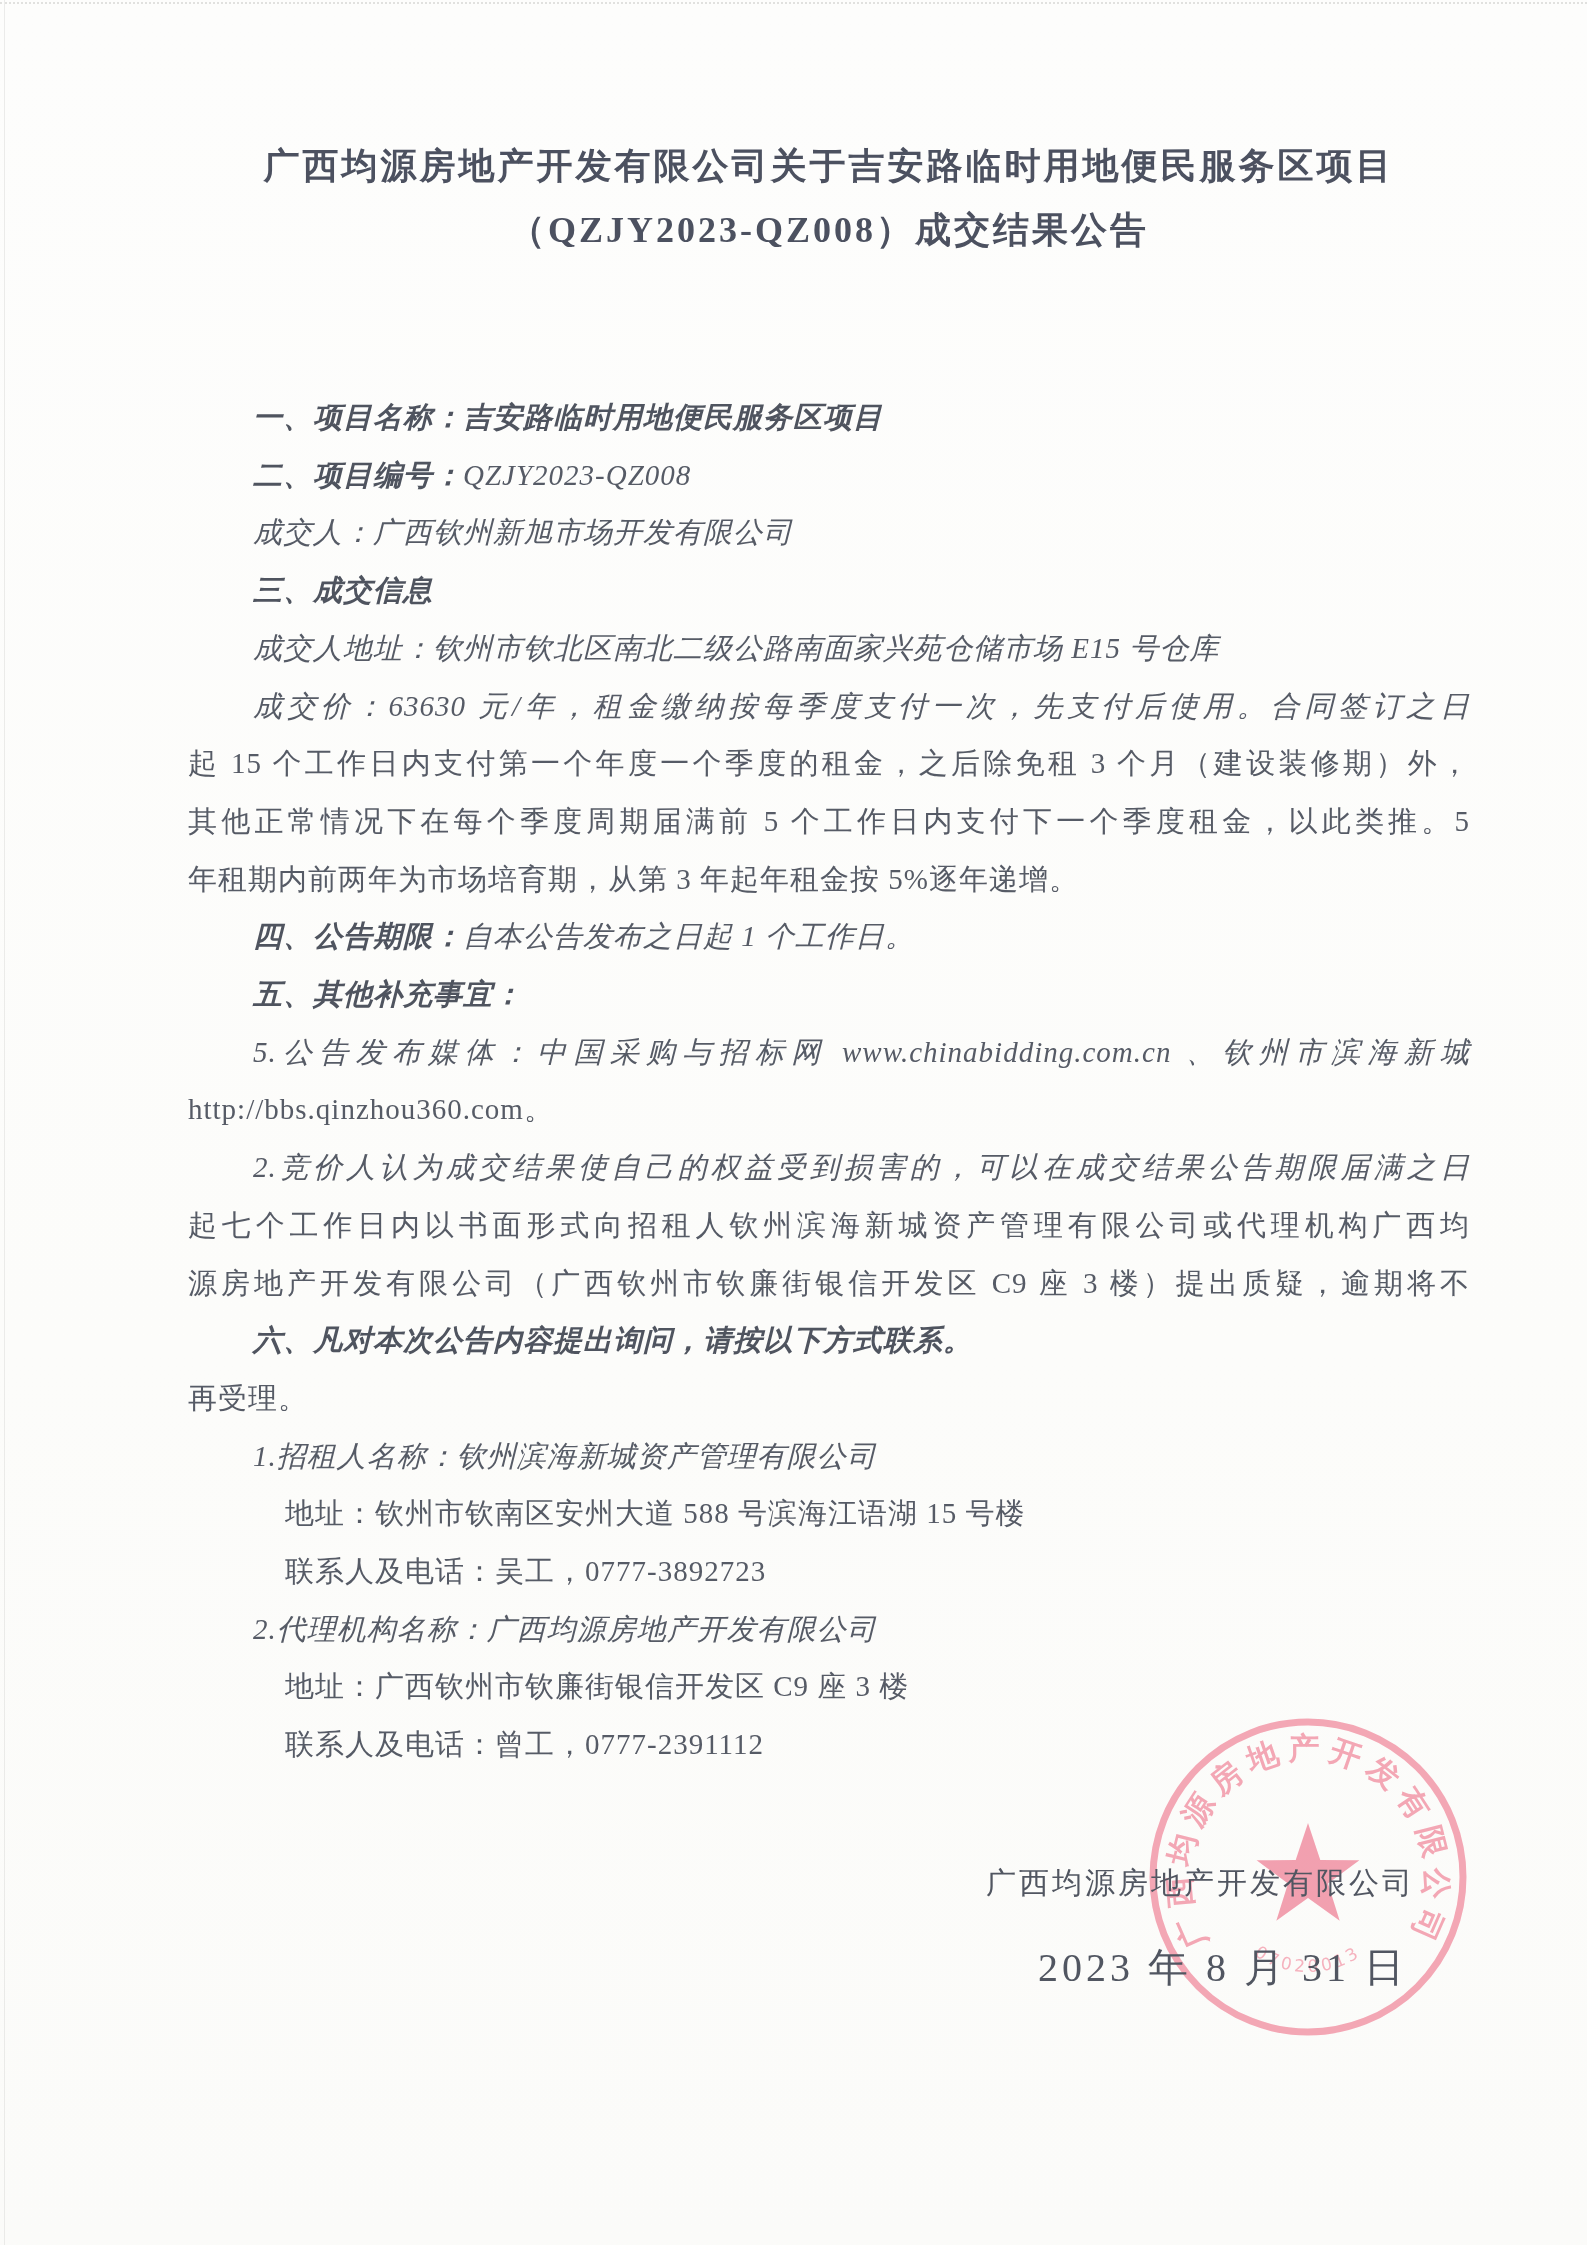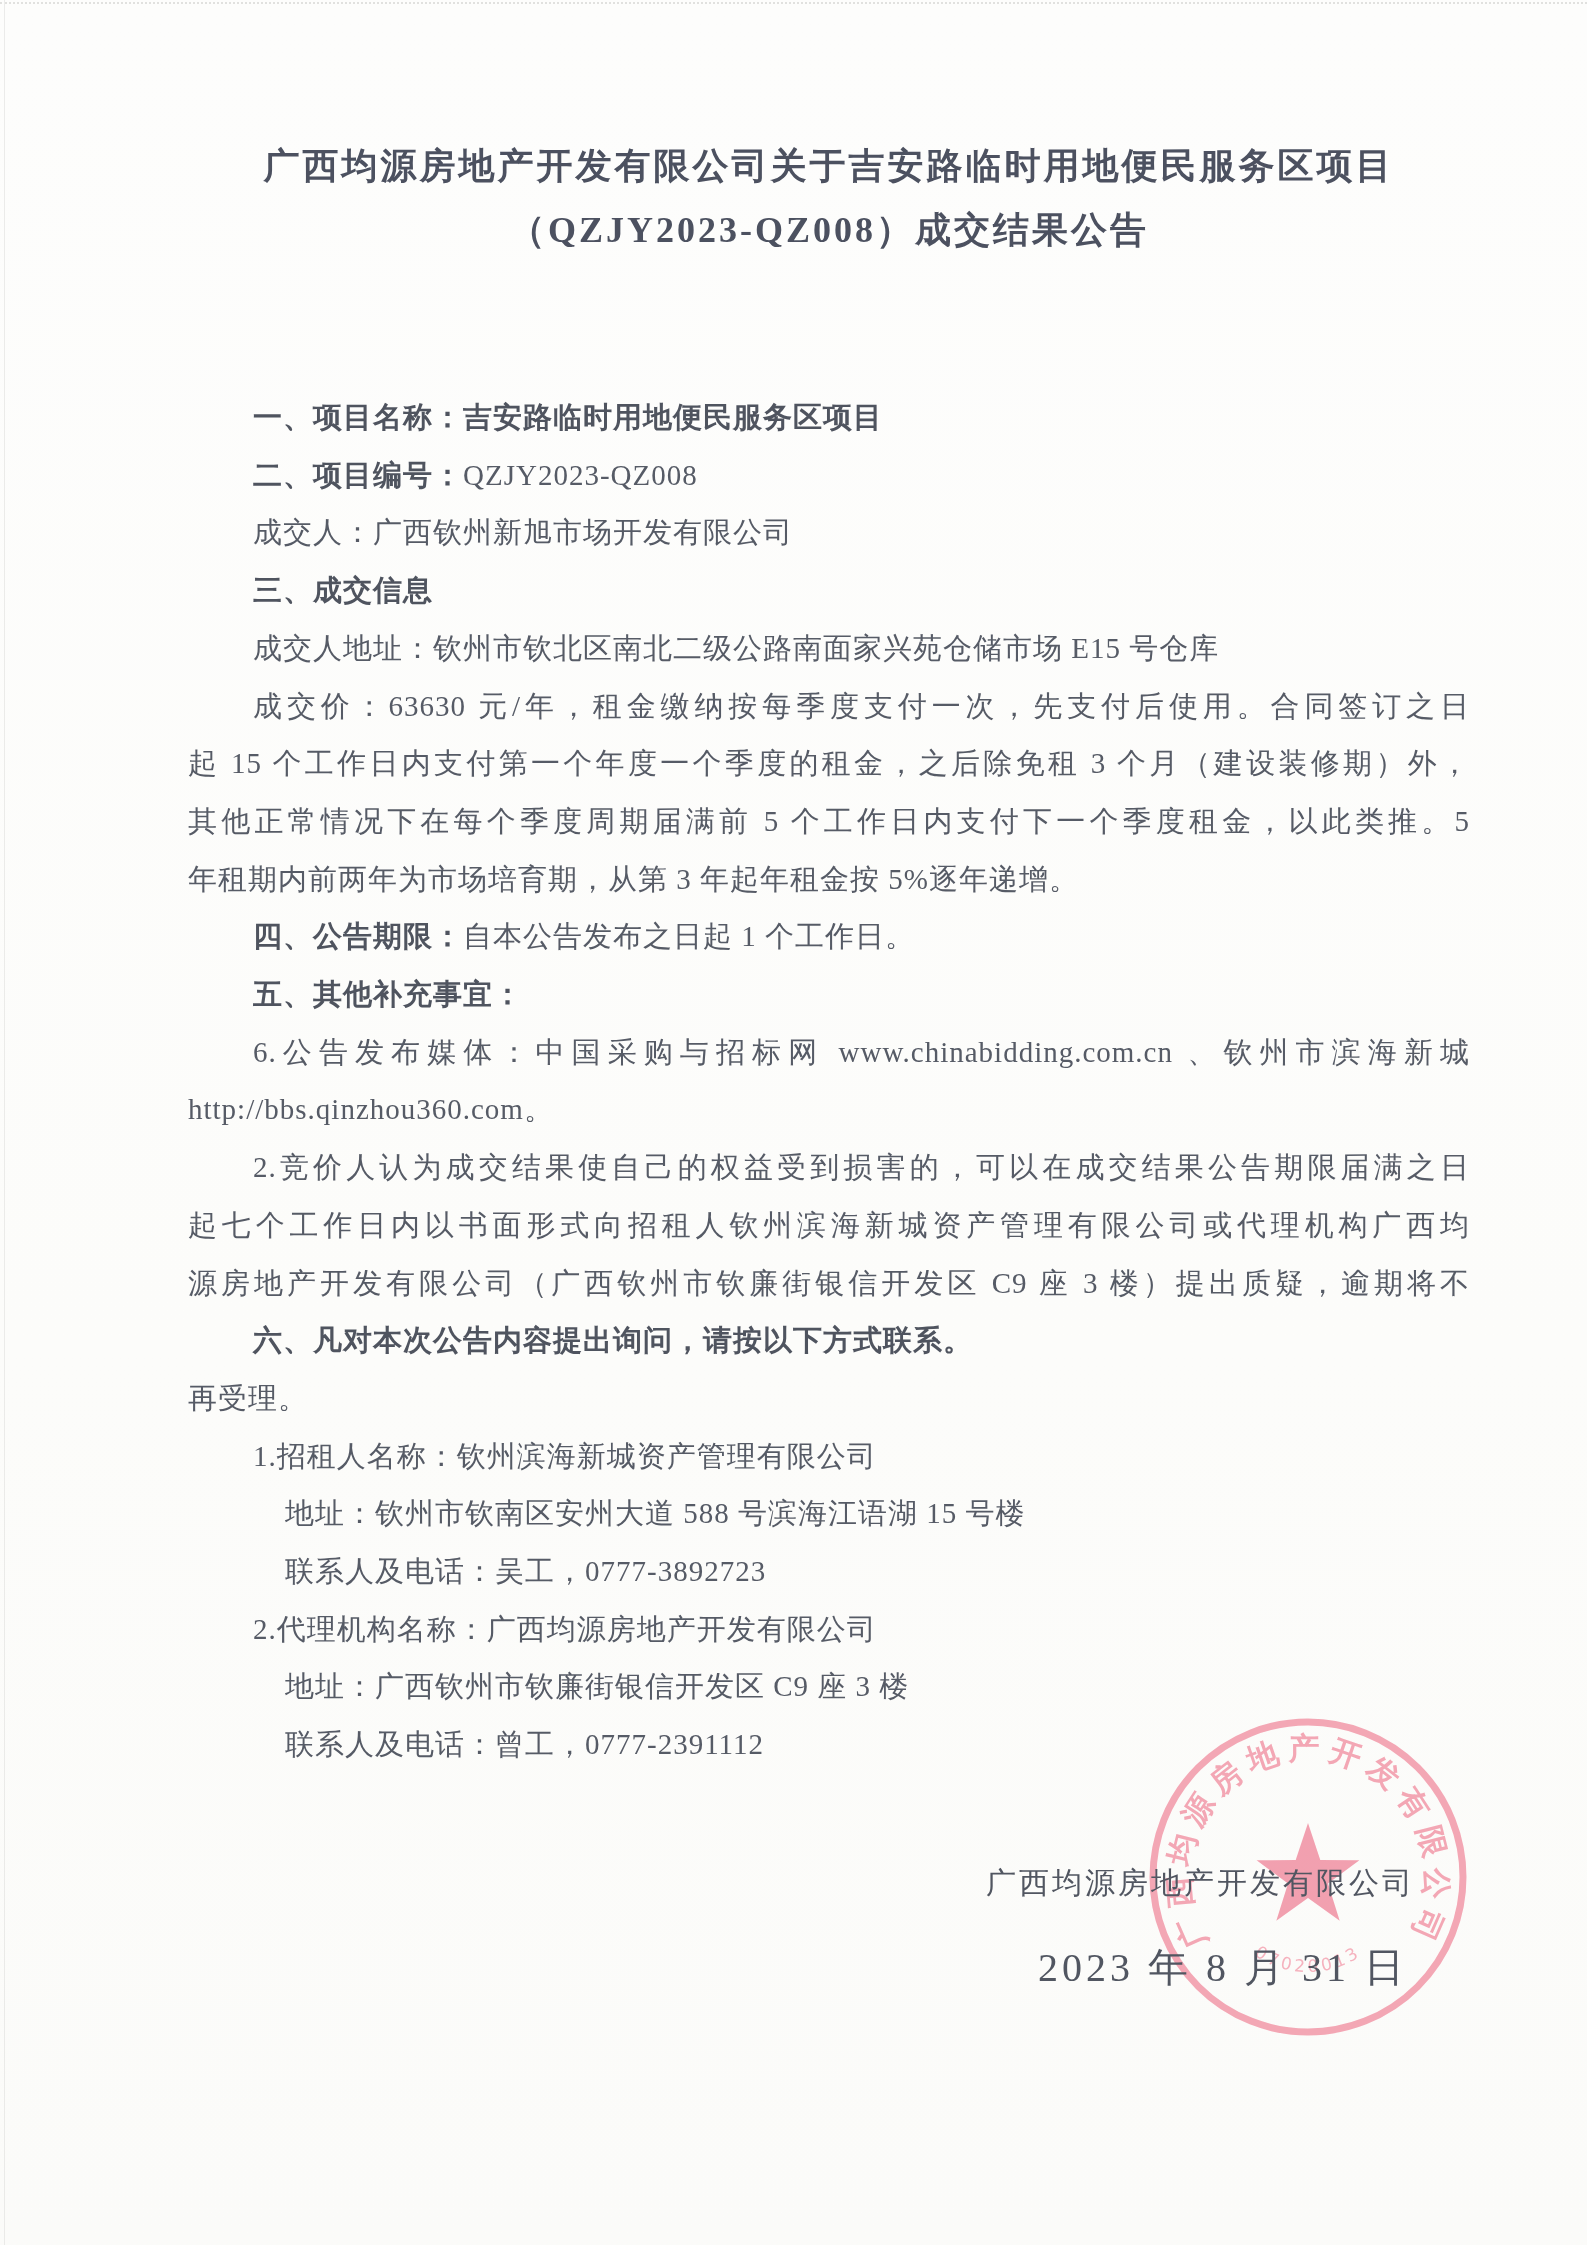--- a/index.html
+++ b/index.html
@@ -33,21 +33,21 @@
     line-height:64px;
     letter-spacing:3px;
   }
   .body-block{
     margin-top:127px;
     font-size:29px;
     line-height:57.7px;
     letter-spacing:1px;
   }
   .ln{margin:0;}
-  .indent{text-indent:65px;}
+  .indent{text-indent:65px;font-style:italic;}
   .sub{padding-left:97px;}
   .bold, .lbl{font-weight:bold;color:#4f545f;}
   .fill{
     text-align:justify;
     text-align-last:justify;
     text-justify:inter-ideograph;
   }
   .sig-block{
     position:relative;z-index:2;
     margin-top:80px;
@@ -123,21 +123,21 @@
       <p class="ln indent"><span class="lbl">二、项目编号：</span><span>QZJY2023-QZ008</span></p>
       <p class="ln indent">成交人：广西钦州新旭市场开发有限公司</p>
       <p class="ln indent bold">三、成交信息</p>
       <p class="ln indent">成交人地址：钦州市钦北区南北二级公路南面家兴苑仓储市场 E15 号仓库</p>
       <p class="ln indent fill">成交价：63630 元/年，租金缴纳按每季度支付一次，先支付后使用。合同签订之日</p>
       <p class="ln fill">起 15 个工作日内支付第一个年度一个季度的租金，之后除免租 3 个月（建设装修期）外，</p>
       <p class="ln fill">其他正常情况下在每个季度周期届满前 5 个工作日内支付下一个季度租金，以此类推。5</p>
       <p class="ln">年租期内前两年为市场培育期，从第 3 年起年租金按 5%逐年递增。</p>
       <p class="ln indent"><span class="lbl">四、公告期限：</span><span>自本公告发布之日起 1 个工作日。</span></p>
       <p class="ln indent bold">五、其他补充事宜：</p>
-      <p class="ln indent fill">6.公告发布媒体：中国采购与招标网 www.chinabidding.com.cn 、钦州市滨海新城</p>
+      <p class="ln indent fill">5.公告发布媒体：中国采购与招标网 www.chinabidding.com.cn 、钦州市滨海新城</p>
       <p class="ln">http://bbs.qinzhou360.com。</p>
       <p class="ln indent fill">2.竞价人认为成交结果使自己的权益受到损害的，可以在成交结果公告期限届满之日</p>
       <p class="ln fill">起七个工作日内以书面形式向招租人钦州滨海新城资产管理有限公司或代理机构广西均</p>
       <p class="ln fill">源房地产开发有限公司（广西钦州市钦廉街银信开发区 C9 座 3 楼）提出质疑，逾期将不</p>
       <p class="ln indent bold">六、凡对本次公告内容提出询问，请按以下方式联系。</p>
       <p class="ln">再受理。</p>
       <p class="ln indent">1.招租人名称：钦州滨海新城资产管理有限公司</p>
       <p class="ln sub">地址：钦州市钦南区安州大道 588 号滨海江语湖 15 号楼</p>
       <p class="ln sub">联系人及电话：吴工，0777-3892723</p>
       <p class="ln indent">2.代理机构名称：广西均源房地产开发有限公司</p>

